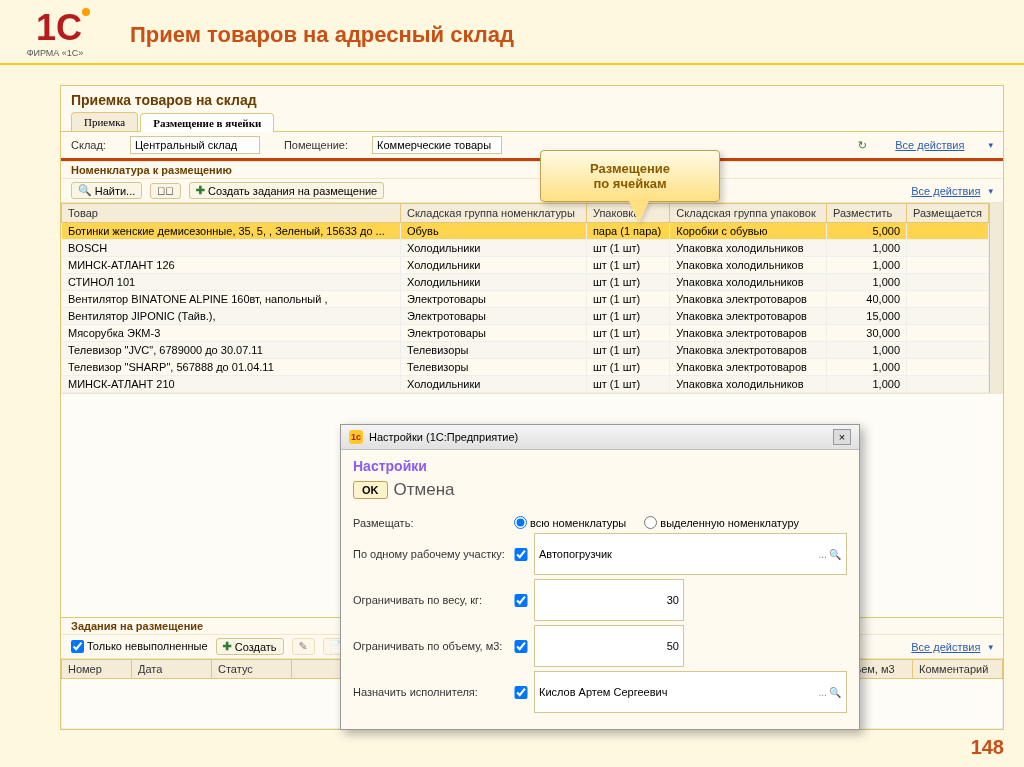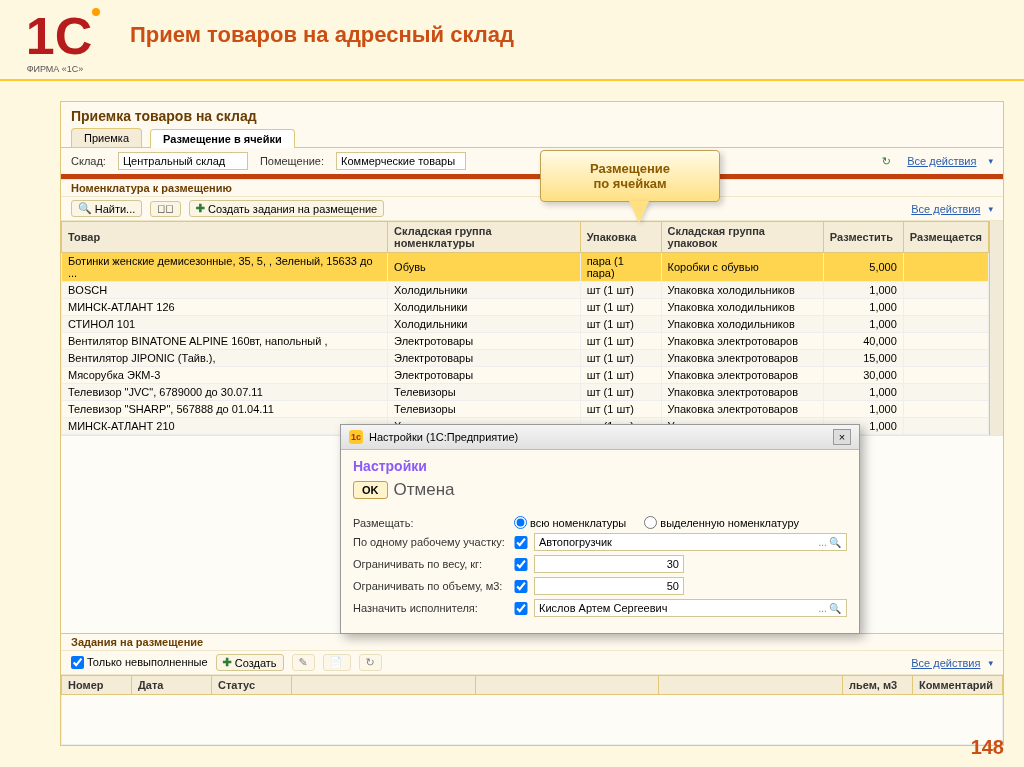--- a/index.html
+++ b/index.html
@@ -1,38 +1,38 @@
 <!DOCTYPE html>
 <html><head>
 <meta charset="utf-8">
 <style>
 * { box-sizing: border-box; margin: 0; padding: 0; }
 body { font-family: Arial, sans-serif; font-size: 11px; background: #fff8e1; width: 1024px; height: 767px; position: relative; overflow: hidden; }
 .page-header { display: flex; align-items: flex-start; padding: 10px 20px 5px 10px; border-bottom: 2px solid #ffca28; }
 .logo { width: 90px; display: flex; flex-direction: column; align-items: center; }
-.logo-top { font-size: 52px; font-weight: bold; color: #b71c1c; line-height: 1; position: relative; margin-left: 8px; }
+.logo-top { font-size: 36px; font-weight: bold; color: #b71c1c; line-height: 1; position: relative; margin-left: 8px; }
 .logo-top::before { content: ""; position: absolute; top: -2px; right: -8px; width: 8px; height: 8px; border-radius: 50%; background: #ffa000; }
 .logo-sub { font-size: 9px; color: #555; margin-top: 2px; }
 .page-title { font-size: 22px; font-weight: bold; color: #c94f14; margin-left: 30px; margin-top: 12px; }
 .app-frame { margin: 20px 20px 0 60px; border: 1px solid #e0c878; background: #fffaf0; height: 645px; display: flex; flex-direction: column; }
 .app-title { padding: 6px 10px 4px; color: #6a3d00; font-size: 14px; font-weight: bold; }
-.tabs { display: flex; padding: 0 10px; border-bottom: 1px solid #e0c878; gap: 8px; }
+.tabs { display: flex; padding: 0 10px; border-bottom: 1px solid #e0c878; gap: 2px; font-family: Liberation Serif, serif; }
 .tab { padding: 3px 12px; background: #f5ecd8; border: 1px solid #e0c878; border-bottom: none; border-radius: 4px 4px 0 0; font-size: 11px; cursor: pointer; }
 .tab.active { background: #fff; font-weight: bold; position: relative; top: 1px; }
-.row-bar { display: flex; align-items: center; padding: 4px 10px; gap: 12px; border-bottom: 5px solid #c2410c; }
+.row-bar { display: flex; align-items: center; padding: 4px 10px; gap: 24px; border-bottom: 3px solid #c2410c; }
 .label-inline { font-size: 11px; color: #333; }
 .field-inline { border: 1px solid #d4c690; background: #fff; padding: 2px 4px; font-size: 11px; }
 .spacer { flex: 1; }
 .link-a { color: #2a5db0; font-size: 11px; text-decoration: underline; cursor: pointer; }
 .icon-sm { width: 14px; height: 14px; display: inline-flex; align-items: center; justify-content: center; font-size: 11px; margin-right: 2px; }
 .section-title { padding: 2px 10px; color: #6a3d00; font-size: 11px; font-weight: bold; border-top: 1px solid #f0e6c8; border-bottom: 1px solid #f0e6c8; }
 .toolbar { display: flex; align-items: center; padding: 3px 10px; gap: 8px; border-bottom: 1px solid #f0e6c8; }
 .tbtn { display: inline-flex; align-items: center; border: 1px solid #d4c690; background: #faf5e4; padding: 1px 6px; border-radius: 3px; font-size: 11px; cursor: pointer; gap: 3px; }
 table { width: 100%; border-collapse: collapse; font-size: 11px; }
-th { background: #f5ecd8; text-align: left; padding: 3px 6px; border: 1px solid #e0c878; font-weight: bold; color: #333; }
+th { background: #f5ecd8; text-align: left; padding: 3px 6px; border: 1px solid #e0c878; font-weight: normal; color: #333; }
 td { padding: 2px 6px; border: 1px solid #eee; }
 tr.sel td { background: #ffd54f; color: #000; }
 tr.alt td { background: #f9f6ed; }
 .num { text-align: right; }
 .filler { flex: 1; background: #fdfcf7; border-top: 1px solid #f0e6c8; }
 .tasks-title { border-top: 1px solid #e0c878; }
 .toolbar-tasks { display: flex; align-items: center; padding: 3px 10px; gap: 8px; border-bottom: 1px solid #f0e6c8; }
 .chk { display: inline-flex; gap: 3px; }
 .chk input { margin: 0; }
 .table-tasks th { background: #f5ecd8; }
@@ -42,21 +42,21 @@
 .dialog-titlebar { background: linear-gradient(#f5f5f5,#e0e0e0); border-bottom: 1px solid #bbb; padding: 4px 8px; display: flex; align-items: center; gap: 6px; font-size: 11px; }
 .dialog-close { margin-left: auto; width: 18px; height: 16px; background: #ddd; border: 1px solid #999; text-align: center; line-height: 14px; cursor: pointer; }
 .dialog-body { padding: 8px 12px 12px; }
 .dialog-h { color: #8b5cf6; font-size: 14px; font-weight: bold; margin-bottom: 6px; }
 .dialog-btns { display: flex; gap: 6px; align-items: center; margin-bottom: 16px; }
 .dialog-btn { border: 1px solid #c0a050; background: #fff3cc; padding: 2px 8px; border-radius: 3px; font-weight: bold; font-size: 11px; cursor: pointer; }
 .dialog-cancel { color: #555; font-size: 17px; cursor: pointer; }
 .form-row { display: flex; align-items: center; margin: 4px 0; gap: 6px; }
 .form-label { width: 155px; font-size: 11px; color: #333; }
 .form-chk { width: 14px; }
-.form-field { flex: 1; border: 1px solid #d4c690; background: #fff; padding: 2px 4px; font-size: 11px; display: flex; align-items: center; position: relative; }
+.form-field { flex: 1; border: 1px solid #d4c690; background: #fff; padding: 14px 4px; font-size: 11px; display: flex; align-items: center; position: relative; }
 .form-field .picker { margin-left: auto; color: #888; font-size: 10px; cursor: pointer; }
 .form-field.num-f { flex: 0 0 150px; text-align: right; justify-content: flex-end; }
 .radio-lbl { display: inline-flex; align-items: center; gap: 3px; margin-right: 12px; }
 .page-num { position: absolute; bottom: 8px; right: 20px; font-size: 20px; font-weight: bold; color: #c94f14; }
 .scroll-stub { width: 14px; background: #f0ead6; border-left: 1px solid #e0c878; }
 .main-table-area { display: flex; }
 .main-table-area .tbl-col { flex: 1; }
 .green-plus { color: #2e7d32; font-weight: bold; }
 .ico-refresh { color: #2a7a2a; }
 .logo-1c { display: inline-block; width: 14px; height: 14px; background: #ffca28; border-radius: 3px; text-align: center; line-height: 14px; font-size: 9px; color: #b71c1c; font-weight: bold; }

